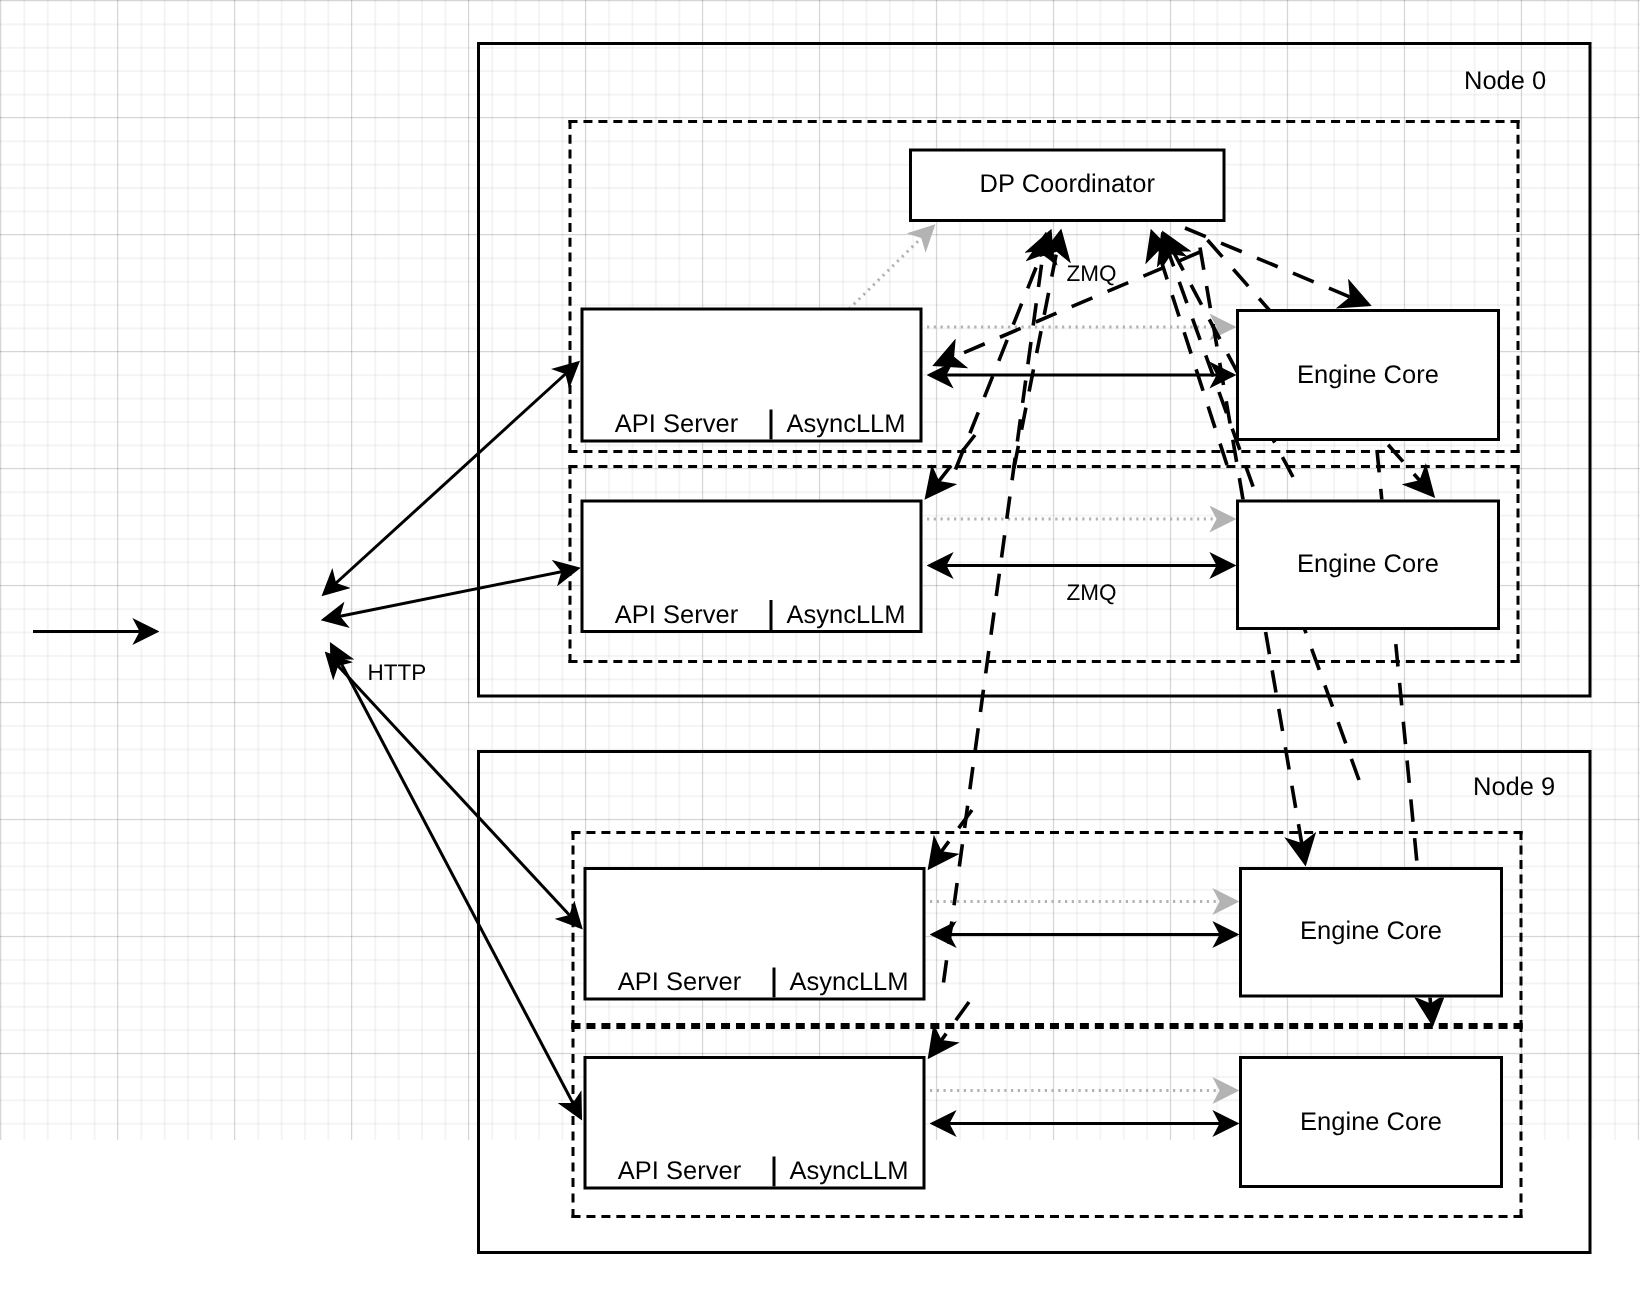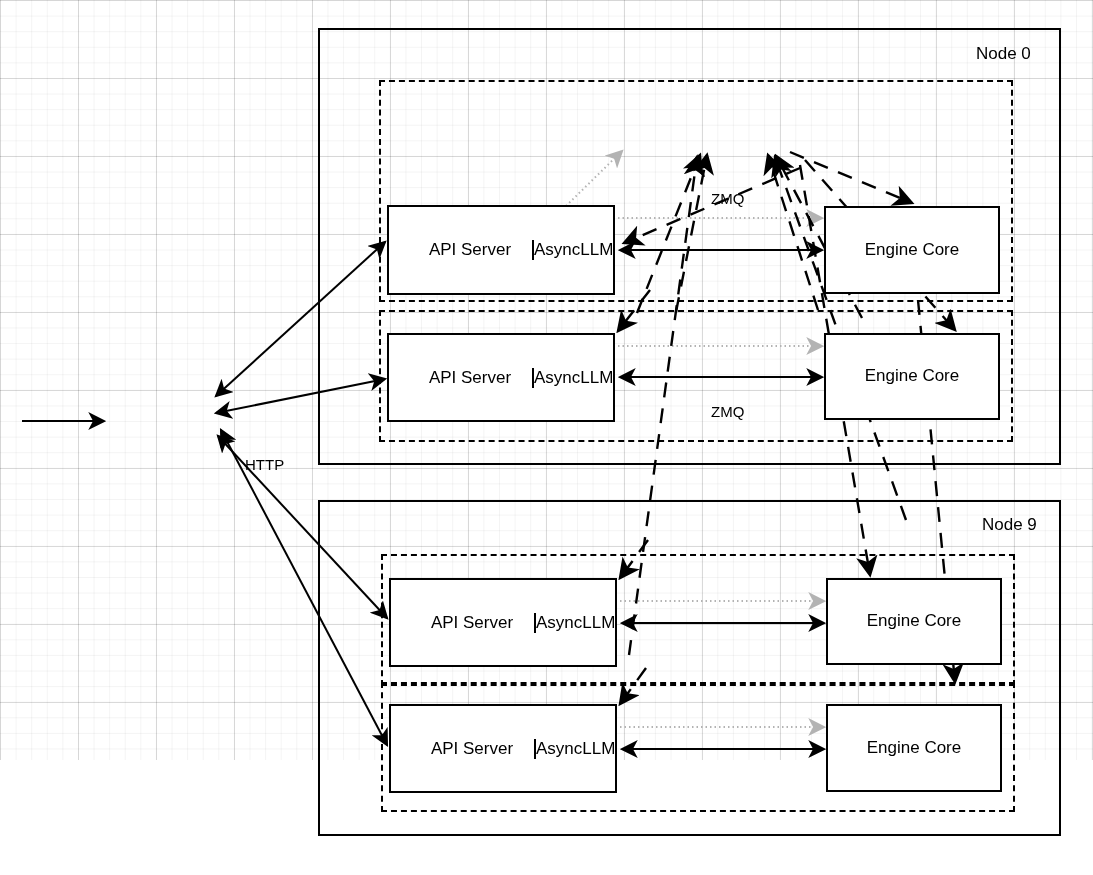--- a/index.html
+++ b/index.html
@@ -38,22 +38,21 @@
     border:2px dashed #000;
     background:transparent;
     box-sizing:border-box;
   }
   .unit{
     position:absolute;
     border:2px solid #000;
     background:#ffffff;
     box-sizing:border-box;
     display:flex;
-    align-items:center;
-    padding-left:19px;
+    align-items:flex-end;
   }
   .unit .cell{
     display:flex;
     align-items:center;
     justify-content:center;
     font-size:17px;
     color:#000;
     white-space:nowrap;
     box-sizing:border-box;
   }
@@ -71,21 +70,20 @@
     font-size:17px;
     color:#000;
     line-height:1.35;
   }
   .edge-label{
     position:absolute;
     font-size:15px;
     color:#000;
     background:transparent;
     white-space:nowrap;
-    margin-top:16px;
   }
   svg.overlay{
     position:absolute;left:0;top:0;
     width:1093px;height:875px;
     pointer-events:none;
   }
 </style>
 </head>
 <body>
 
@@ -173,20 +171,23 @@
       <line x1="646" y1="668" x2="620" y2="704" stroke="#000" stroke-width="2.4" stroke-dasharray="15 11" marker-end="url(#ah)"></line>
       <line x1="800" y1="168" x2="624" y2="243" stroke="#000" stroke-width="2.4" stroke-dasharray="15 11" marker-end="url(#ah)"></line>
     </g>
   </svg>
 
   <div class="node-box" style="left:318px;top:28px;width:743px;height:437px;"></div>
   <div class="node-label" style="left:976px;top:44px;">Node 0</div>
 
   <div class="group-box" style="left:379px;top:80px;width:634px;height:222px;"></div>
 
+  <div class="plain-box" style="left:606px;top:99px;width:211px;height:49px;">
+    <span>DP Coordinator</span>
+  </div>
   <div class="edge-label" style="left:711px;top:174px;">ZMQ</div>
 
   <div class="unit" style="left:387px;top:205px;width:228px;height:90px;">
     <div class="cell left">API Server</div>
     <div class="cell right">AsyncLLM</div>
   </div>
   <div class="plain-box" style="left:824px;top:206px;width:176px;height:88px;">
     <span>Engine Core</span>
   </div>
 

